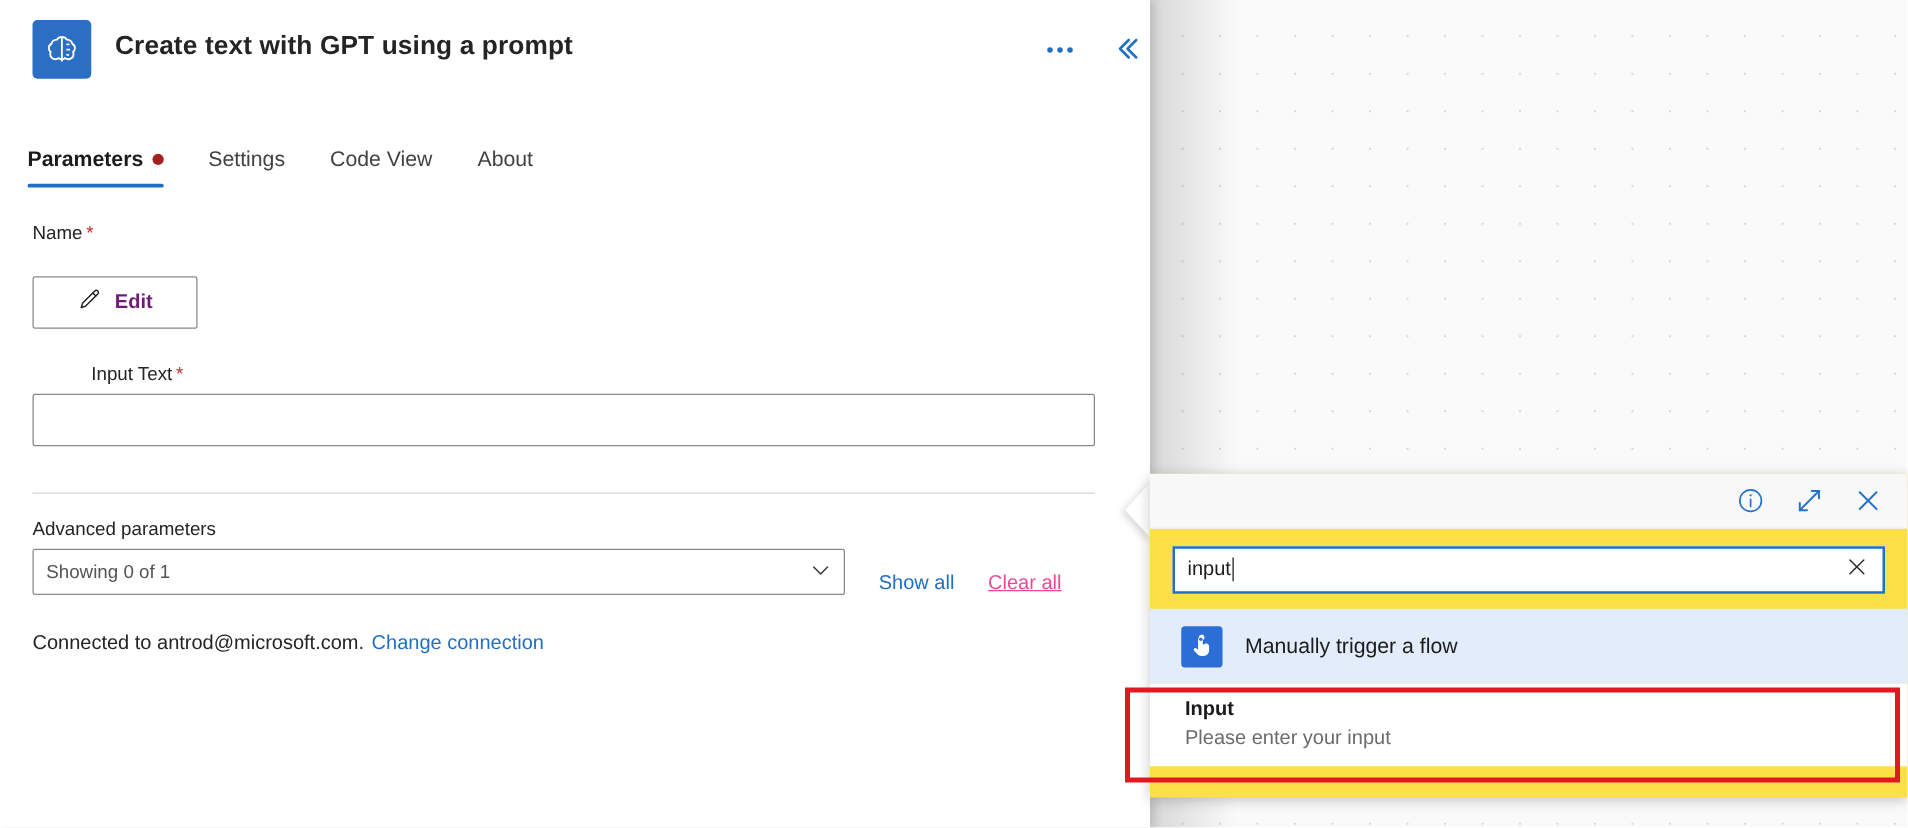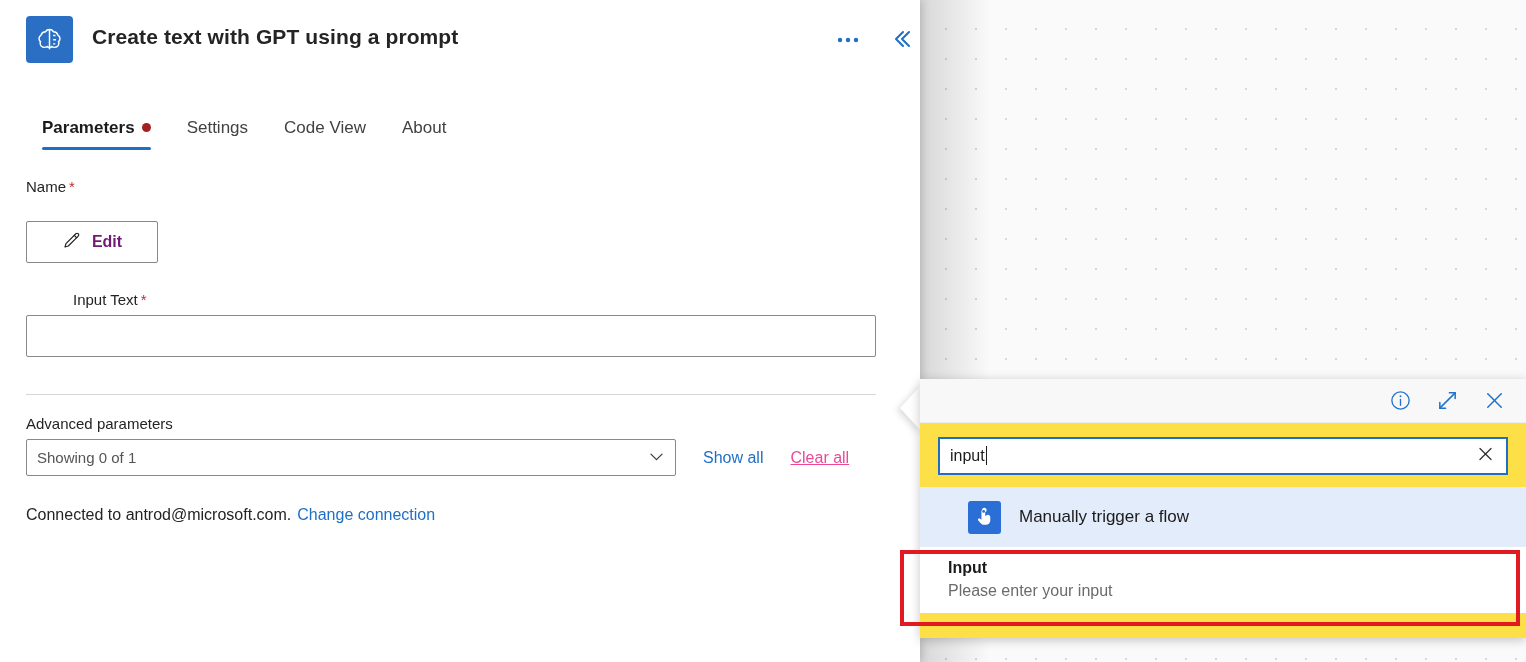--- a/index.html
+++ b/index.html
@@ -43,21 +43,21 @@
     font-size:21px; font-weight:bold; color:#242424; letter-spacing:0.1px;
   }
   .hdr-btn {
     position:absolute; color:#1f6fc4; cursor:pointer;
     display:flex; align-items:center; justify-content:center;
   }
   .more-btn { left:832px; top:25px; width:32px; height:30px; font-size:22px; line-height:12px; font-weight:bold; }
   .collapse-btn { left:884px; top:23px; width:32px; height:32px; }
 
   
-  .tabs { position:absolute; left:42px; top:118px; display:flex; gap:0; }
+  .tabs { position:absolute; left:22px; top:118px; display:flex; gap:0; }
   .tab {
     position:relative; font-size:17px; color:#424242;
     padding:0 26px 12px 0; cursor:pointer; white-space:nowrap;
   }
   .tab + .tab { padding-left:10px; }
   .tab.active { color:#1b1b1b; font-weight:bold; }
   .tab.active .tab-underline {
     position:absolute; left:0; bottom:0; height:3px; width:calc(100% - 26px);
     background:#1f6fc4; border-radius:2px;
   }
@@ -91,21 +91,21 @@
 
   .inputtext-label { margin-top:28px;margin-left:47px; }
   .textarea-box {
     width:850px; height:42px; border:1px solid #8a8886;
     border-radius:2px; background:#fff; cursor:text;
   }
 
   .divider { width:850px; height:1px; background:#d6d6d6; margin-top:37px; }
 
   .adv-label { margin-top:20px; }
-  .adv-row { display:flex; align-items:center; gap:0; }
+  .adv-row { display:flex; align-items:flex-end; gap:0; }
   .adv-combo {
     position:relative; width:650px; height:37px;
     border:1px solid #8a8886; border-radius:2px; background:#fff;
     display:flex; align-items:center; padding:0 34px 0 10px;
     font-size:15px; color:#555555; cursor:pointer;
   }
   .link {
     font-size:16px; color:#1f6fc4; cursor:pointer; margin-left:27px; white-space:nowrap;
   }
   .link.disabled { color:#ec4899; text-decoration:underline; cursor:default; }
@@ -141,21 +141,21 @@
   .caret {
     display:inline-block; width:1px; height:19px; background:#1b1b1b;
     margin-left:1px; vertical-align:middle; position:relative; top:-1px;
   }
   .search-clear {
     position:absolute; right:11px; top:50%; transform:translateY(-50%);
     color:#2b2b2b; cursor:pointer;
   }
 
   .group-header {
-    height:60px; background:#e3ecfa; display:flex; align-items:center; padding-left:48px; gap:18px;
+    height:60px; background:#e3ecfa; display:flex; align-items:center; padding-left:25px; gap:18px;
     cursor:pointer;
   }
   .group-icon {
     width:33px; height:33px; background:#2b6fd6; border-radius:3px;
     display:flex; align-items:center; justify-content:center; flex:0 0 auto;
   }
   .group-label { font-size:17px; color:#1b1b1b; }
 
   .result-item {
     height:66px; background:#ffffff; padding:10px 0 0 28px; cursor:pointer;

